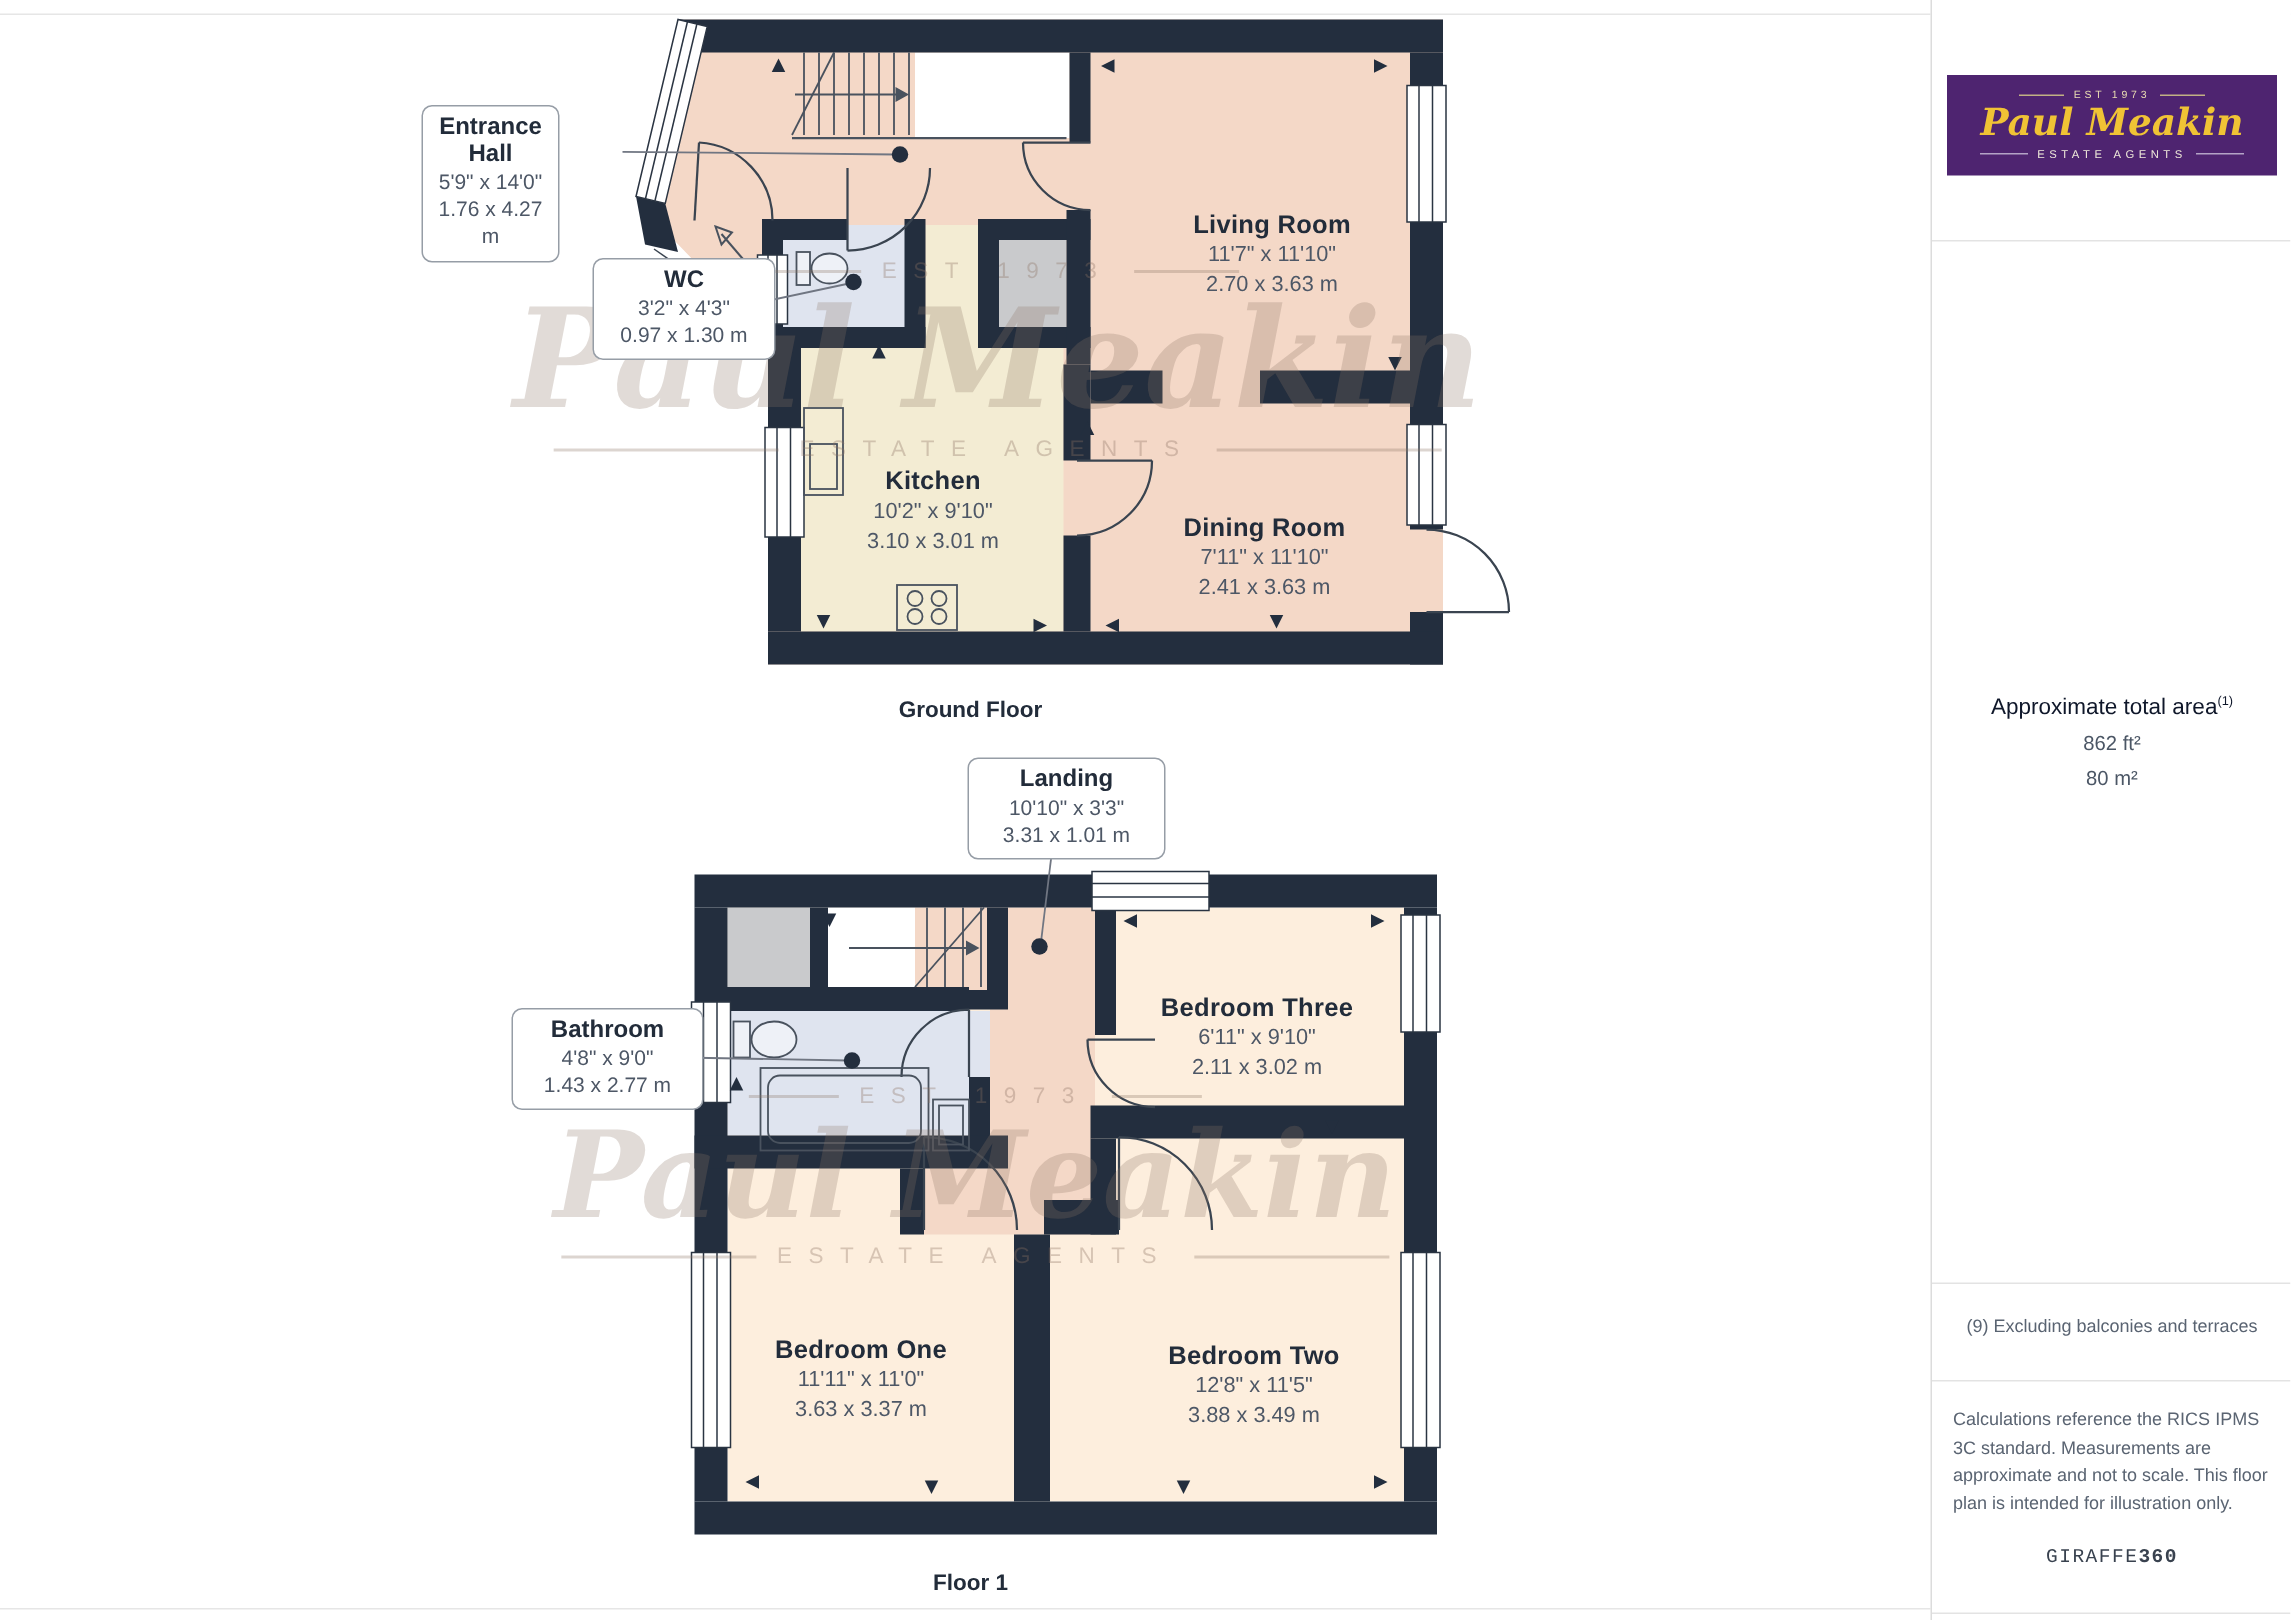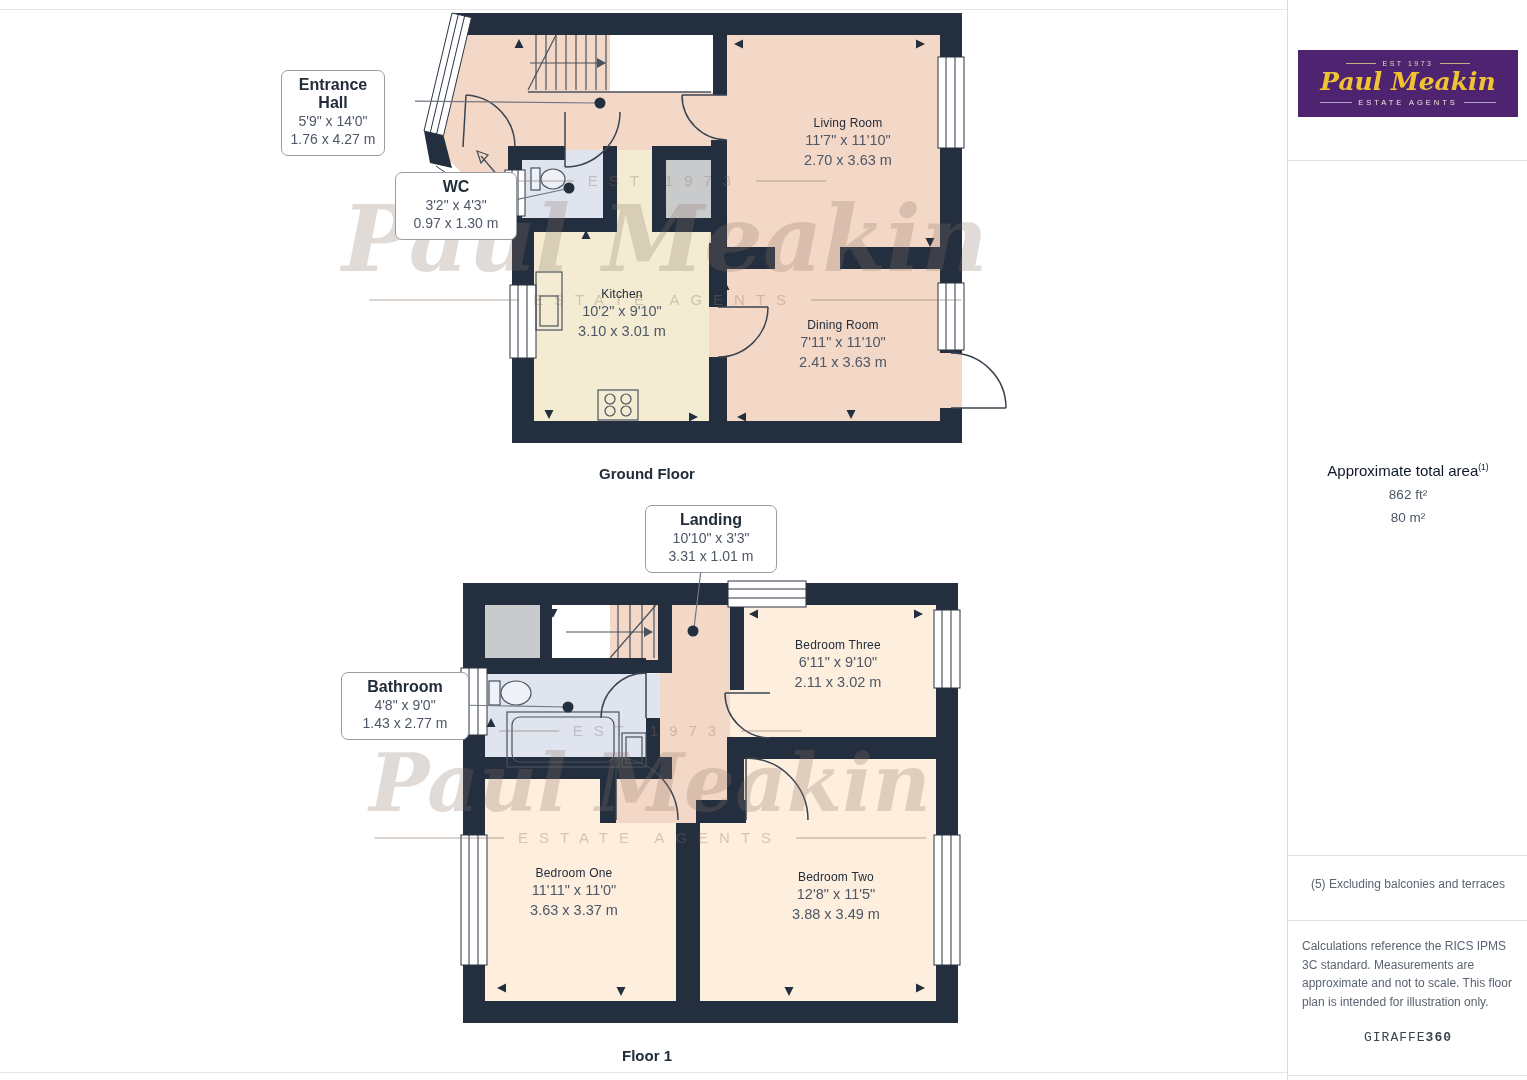--- a/index.html
+++ b/index.html
@@ -12,21 +12,21 @@
   .wm{position:absolute;transform:translateX(-50%);text-align:center;pointer-events:none;z-index:3;}
   .wm-row{display:flex;align-items:center;justify-content:center;gap:14px;
           font-size:15px;letter-spacing:11px;color:rgba(140,115,100,.34);white-space:nowrap;}
   .wm-line{height:2px;background:rgba(140,115,100,.30);}
   .wm-name{font-family:"DejaVu Serif",serif;font-style:italic;font-weight:bold;
            color:rgba(140,115,100,.26);line-height:1;margin:4px 0 6px;white-space:nowrap;}
   .wm-gf .wm-name{font-size:92px;}
   .wm-f1 .wm-name{font-size:80px;}
   
   .room-label{position:absolute;transform:translateX(-50%);text-align:center;z-index:5;white-space:nowrap;}
-  .rl-name{font-size:12px;font-weight:normal;color:#222c3a;letter-spacing:.2px;}
+  .rl-name{font-size:17px;font-weight:bold;color:#222c3a;letter-spacing:.2px;margin-top:24px;}
   .rl-dim{font-size:14.5px;color:#4d5766;line-height:1.28;margin-top:1px;}
   
   .callout{position:absolute;background:#fff;border:1.6px solid #969da6;border-radius:7px;
            text-align:center;padding:5px 6px 7px;z-index:5;box-sizing:border-box;}
   .co-name{font-size:16px;font-weight:bold;color:#222c3a;}
   .co-dim{font-size:14px;color:#4d5766;line-height:1.3;}
   .caption{position:absolute;transform:translateX(-50%);font-size:15px;font-weight:bold;
            color:#222c3a;z-index:5;white-space:nowrap;}
   
   .sidebar{position:absolute;left:1287px;top:0;width:240px;height:1080px;background:#fff;
@@ -339,21 +339,21 @@
       <div class="rl-name">Bedroom One</div>
       <div class="rl-dim">11'11" x 11'0"</div>
       <div class="rl-dim">3.63 x 3.37 m</div>
     </div>
     <div class="room-label" style="left:836px;top:870px">
       <div class="rl-name">Bedroom Two</div>
       <div class="rl-dim">12'8" x 11'5"</div>
       <div class="rl-dim">3.88 x 3.49 m</div>
     </div>
 
-    <div class="callout" style="left:281px;top:70px;width:104px">
+    <div class="callout" style="left:281px;top:70px;width:92px">
       <div class="co-name">Entrance Hall</div>
       <div class="co-dim">5'9" x 14'0"</div>
       <div class="co-dim">1.76 x 4.27 m</div>
     </div>
     <div class="callout" style="left:395px;top:172px;width:122px">
       <div class="co-name">WC</div>
       <div class="co-dim">3'2" x 4'3"</div>
       <div class="co-dim">0.97 x 1.30 m</div>
     </div>
     <div class="callout" style="left:645px;top:505px;width:132px">
@@ -387,21 +387,21 @@
     </div>
     <div class="sb-divider" style="top:160px"></div>
 
     <div class="sb-area">
       <div class="sb-area-title"><span>Approximate total area</span><sup>(1)</sup></div>
       <div class="sb-area-val">862 ft²</div>
       <div class="sb-area-val">80 m²</div>
     </div>
 
     <div class="sb-divider" style="top:855px"></div>
-    <div class="sb-note">(5) Excluding balconies and terraces</div>
+    <div class="sb-note">(9) Excluding balconies and terraces</div>
     <div class="sb-divider" style="top:920px"></div>
     <div class="sb-disclaimer">Calculations reference the RICS IPMS 3C standard. Measurements are approximate and not to scale. This floor plan is intended for illustration only.</div>
     <div class="sb-brand">
       <span>GIRAFFE</span><b>360</b>
     </div>
     <div class="sb-divider" style="top:1075px"></div>
   </aside>
 </div>
 
 </body></html>

